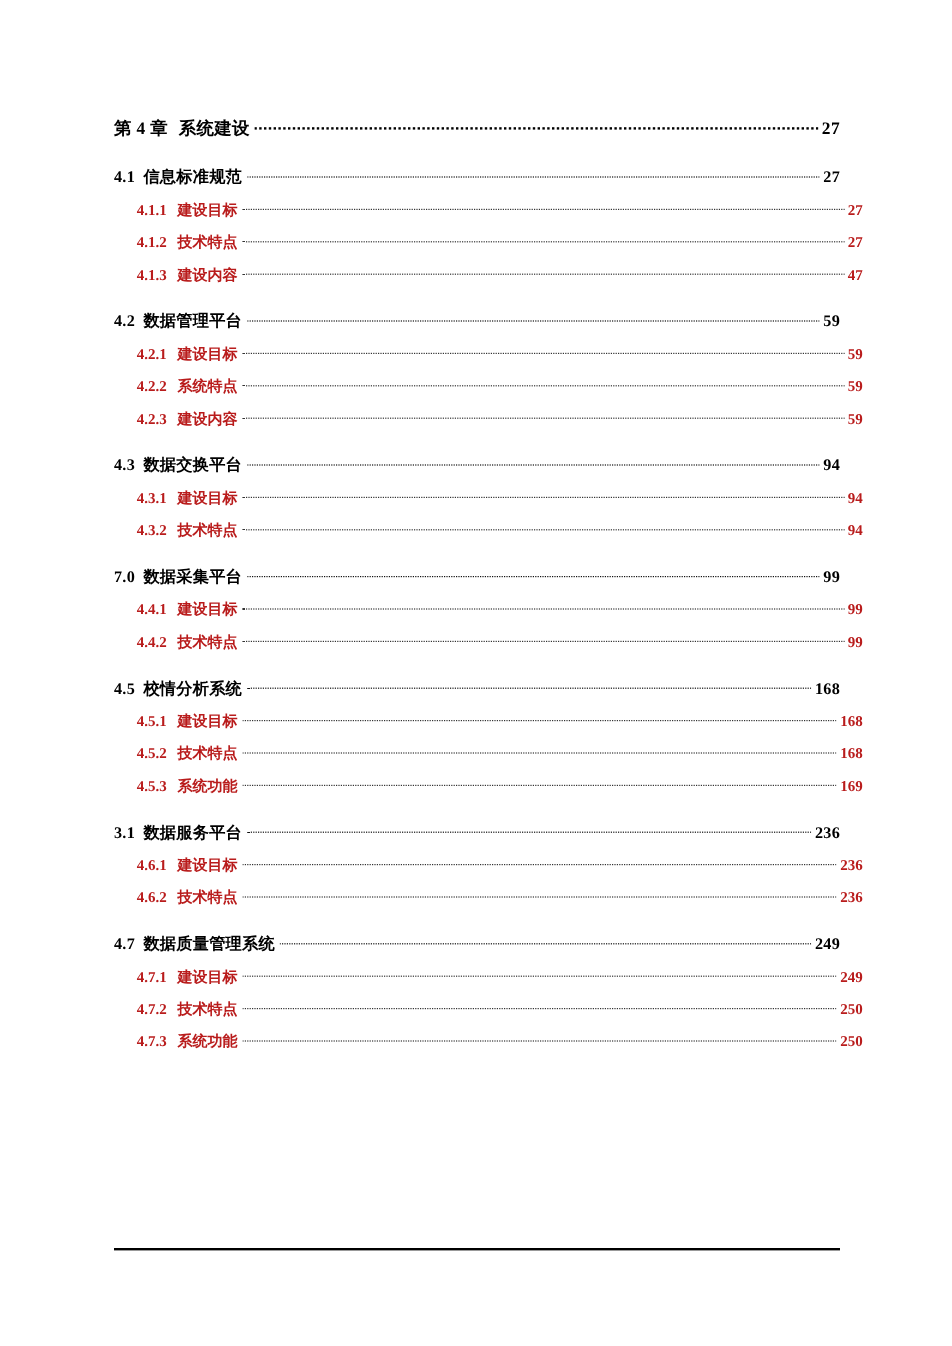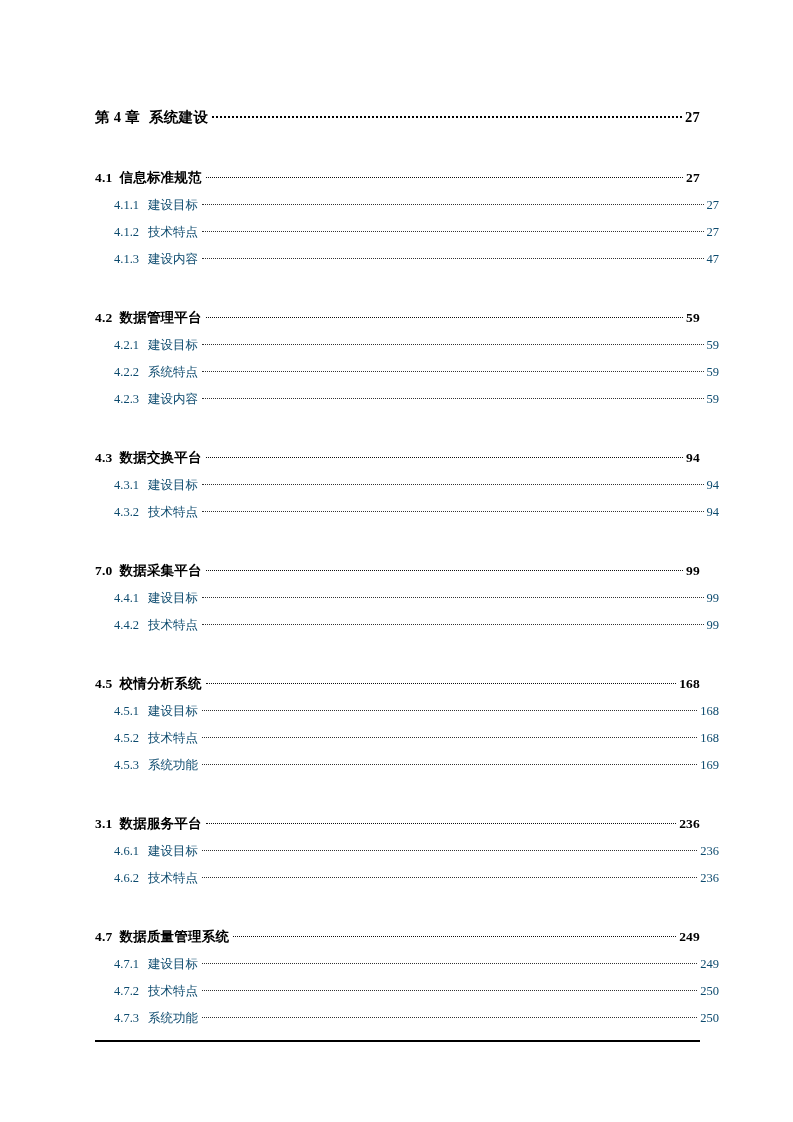--- a/index.html
+++ b/index.html
@@ -51,59 +51,59 @@
     display: block;
   }
   .toc-page {
     flex: 0 0 auto;
     text-align: center;
     padding-left: 2px;
   }
 
   
   .lvl1 {
-    margin-top: 10px;
+    margin-top: 0;
     margin-bottom: 0;
     height: 28px;
   }
   .lvl1 .toc-title,
   .lvl1 .toc-page {
     font-weight: bold;
     font-size: 14.5px;
     letter-spacing: 0.3px;
   }
   .lvl1 .toc-leader::after {
     border-bottom: 2.6px dotted #000000;
   }
 
   
   .lvl2 {
     height: 27px;
-    margin-top: 32px;
+    margin-top: 12px;
   }
   .lvl2 .toc-title,
   .lvl2 .toc-page {
     font-weight: bold;
     font-size: 13.5px;
     letter-spacing: 0.2px;
   }
   .lvl2 .toc-leader::after {
     border-bottom: 1.8px dotted #111111;
   }
 
   
   .lvl3 {
     height: 27px;
     padding-left: 19px;
   }
   .lvl3 .toc-title,
   .lvl3 .toc-page {
-    font-weight: normal;
+    font-weight: bold;
     font-size: 12.5px;
-    color: #0c4a6e;
+    color: #b91c1c;
   }
   .lvl3 .toc-leader::after {
     border-bottom: 1.4px dotted #333333;
   }
 
   .num {
     display: inline-block;
     margin-right: 7px;
   }
   .lvl1 .num { margin-right: 9px; }

